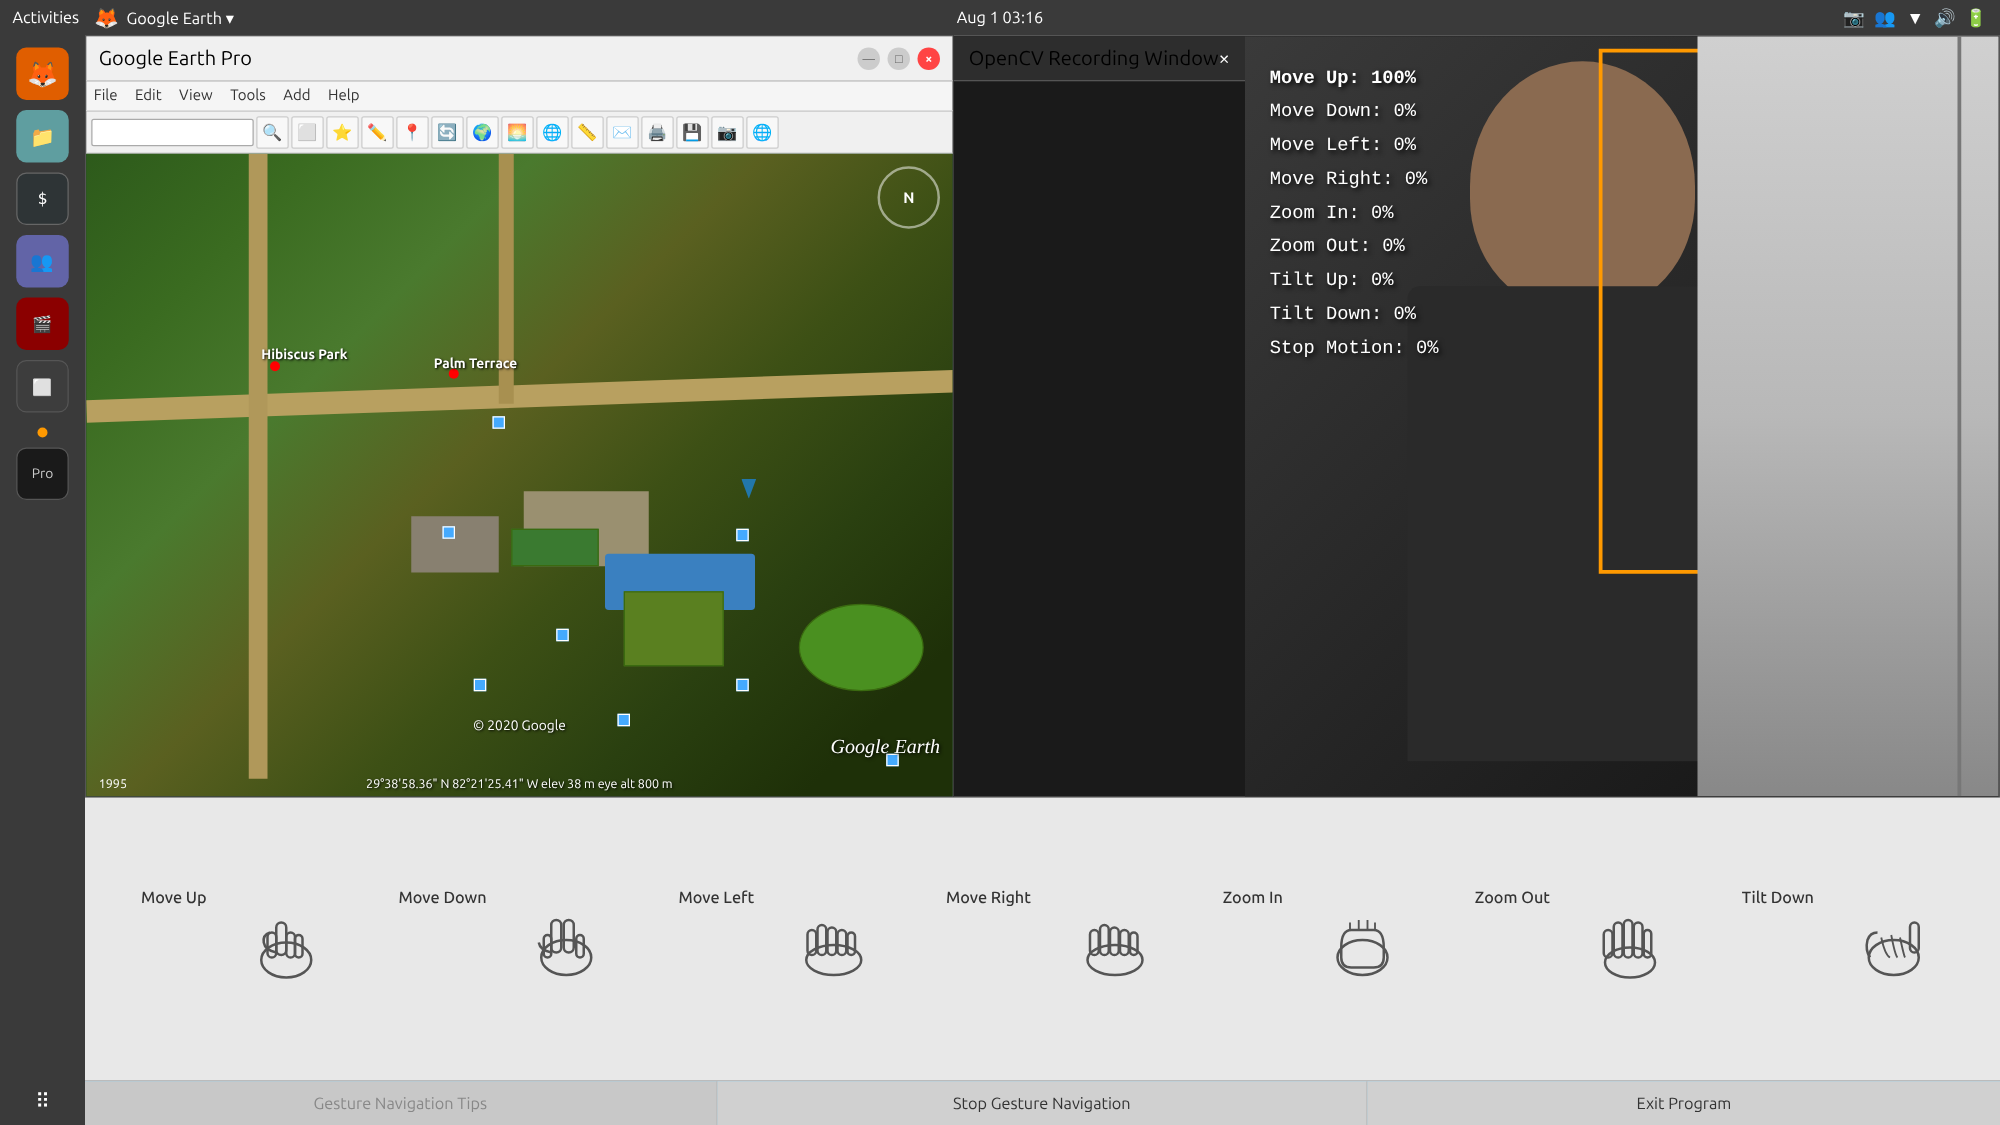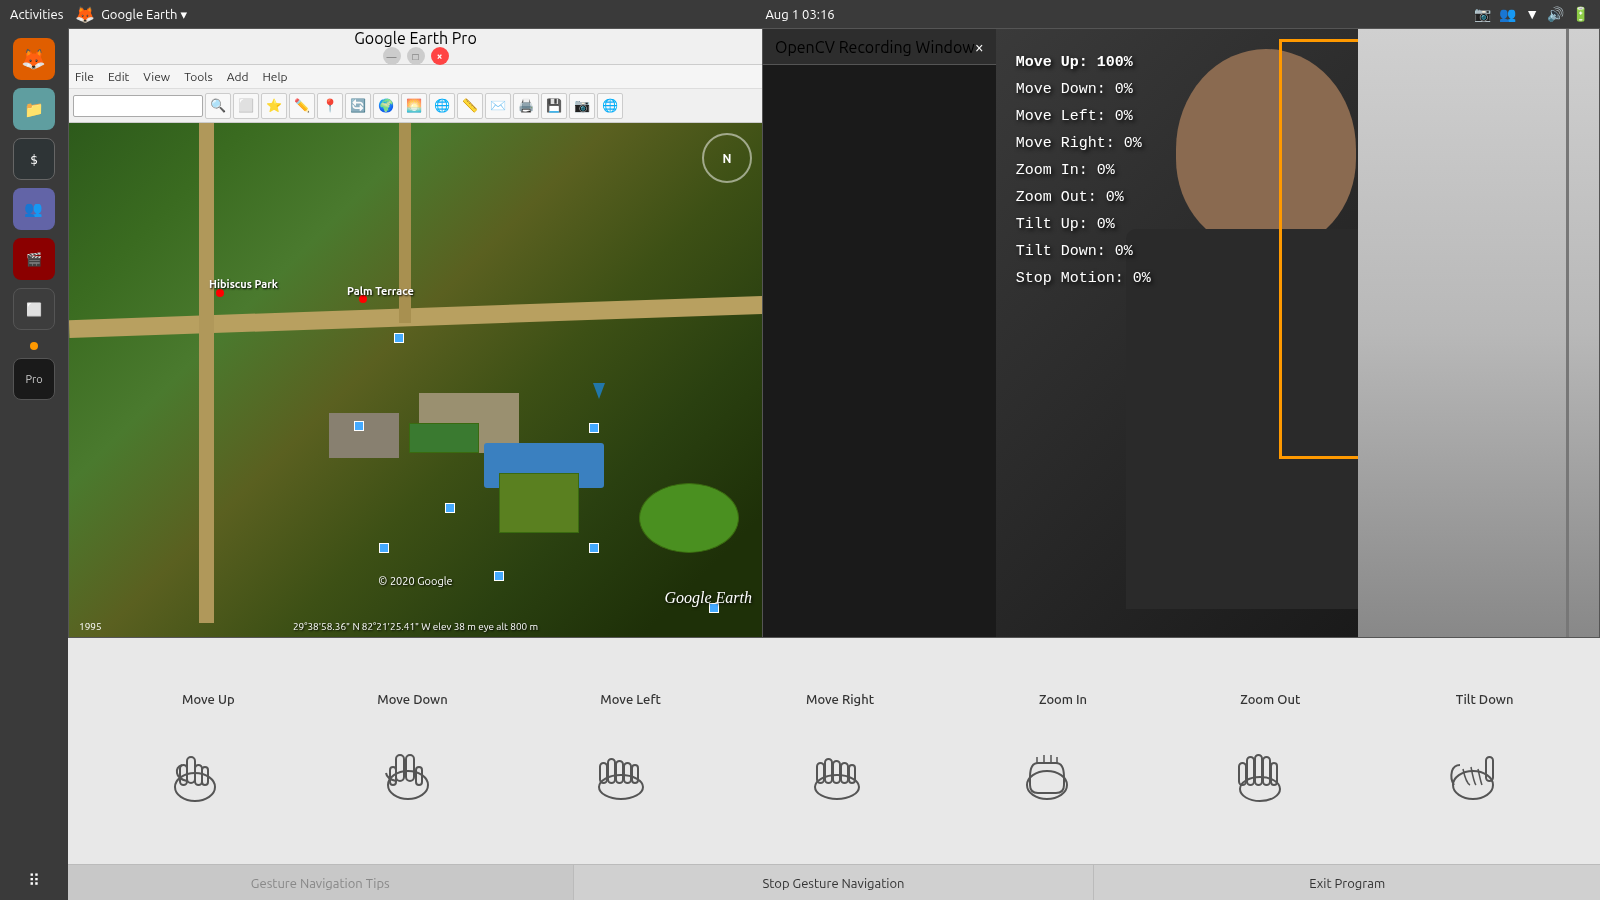--- a/index.html
+++ b/index.html
@@ -111,21 +111,20 @@
       border: 1px solid #555;
     }
     #ge-titlebar {
       height: 36px;
       background: #f0f0f0;
       display: flex;
       align-items: center;
       justify-content: space-between;
       padding: 0 10px;
       border-bottom: 1px solid #ccc;
-      flex-direction: column;
     }
     #ge-titlebar .window-controls {
       display: flex;
       gap: 6px;
     }
     .win-btn {
       width: 18px; height: 18px;
       border-radius: 50%;
       display: flex;
       align-items: center;
@@ -357,22 +356,22 @@
     #gesture-grid {
       flex: 1;
       display: flex;
       align-items: center;
       justify-content: space-around;
       padding: 10px 20px;
     }
 
     .gesture-item {
       display: flex;
-      flex-direction: column;
-      align-items: flex-end;
+      flex-direction: row;
+      align-items: flex-start;
       gap: 24px;
     }
     .gesture-label {
       font-size: 13px;
       color: #333;
       font-weight: 500;
     }
     .gesture-icon {
       width: 80px;
       height: 80px;

